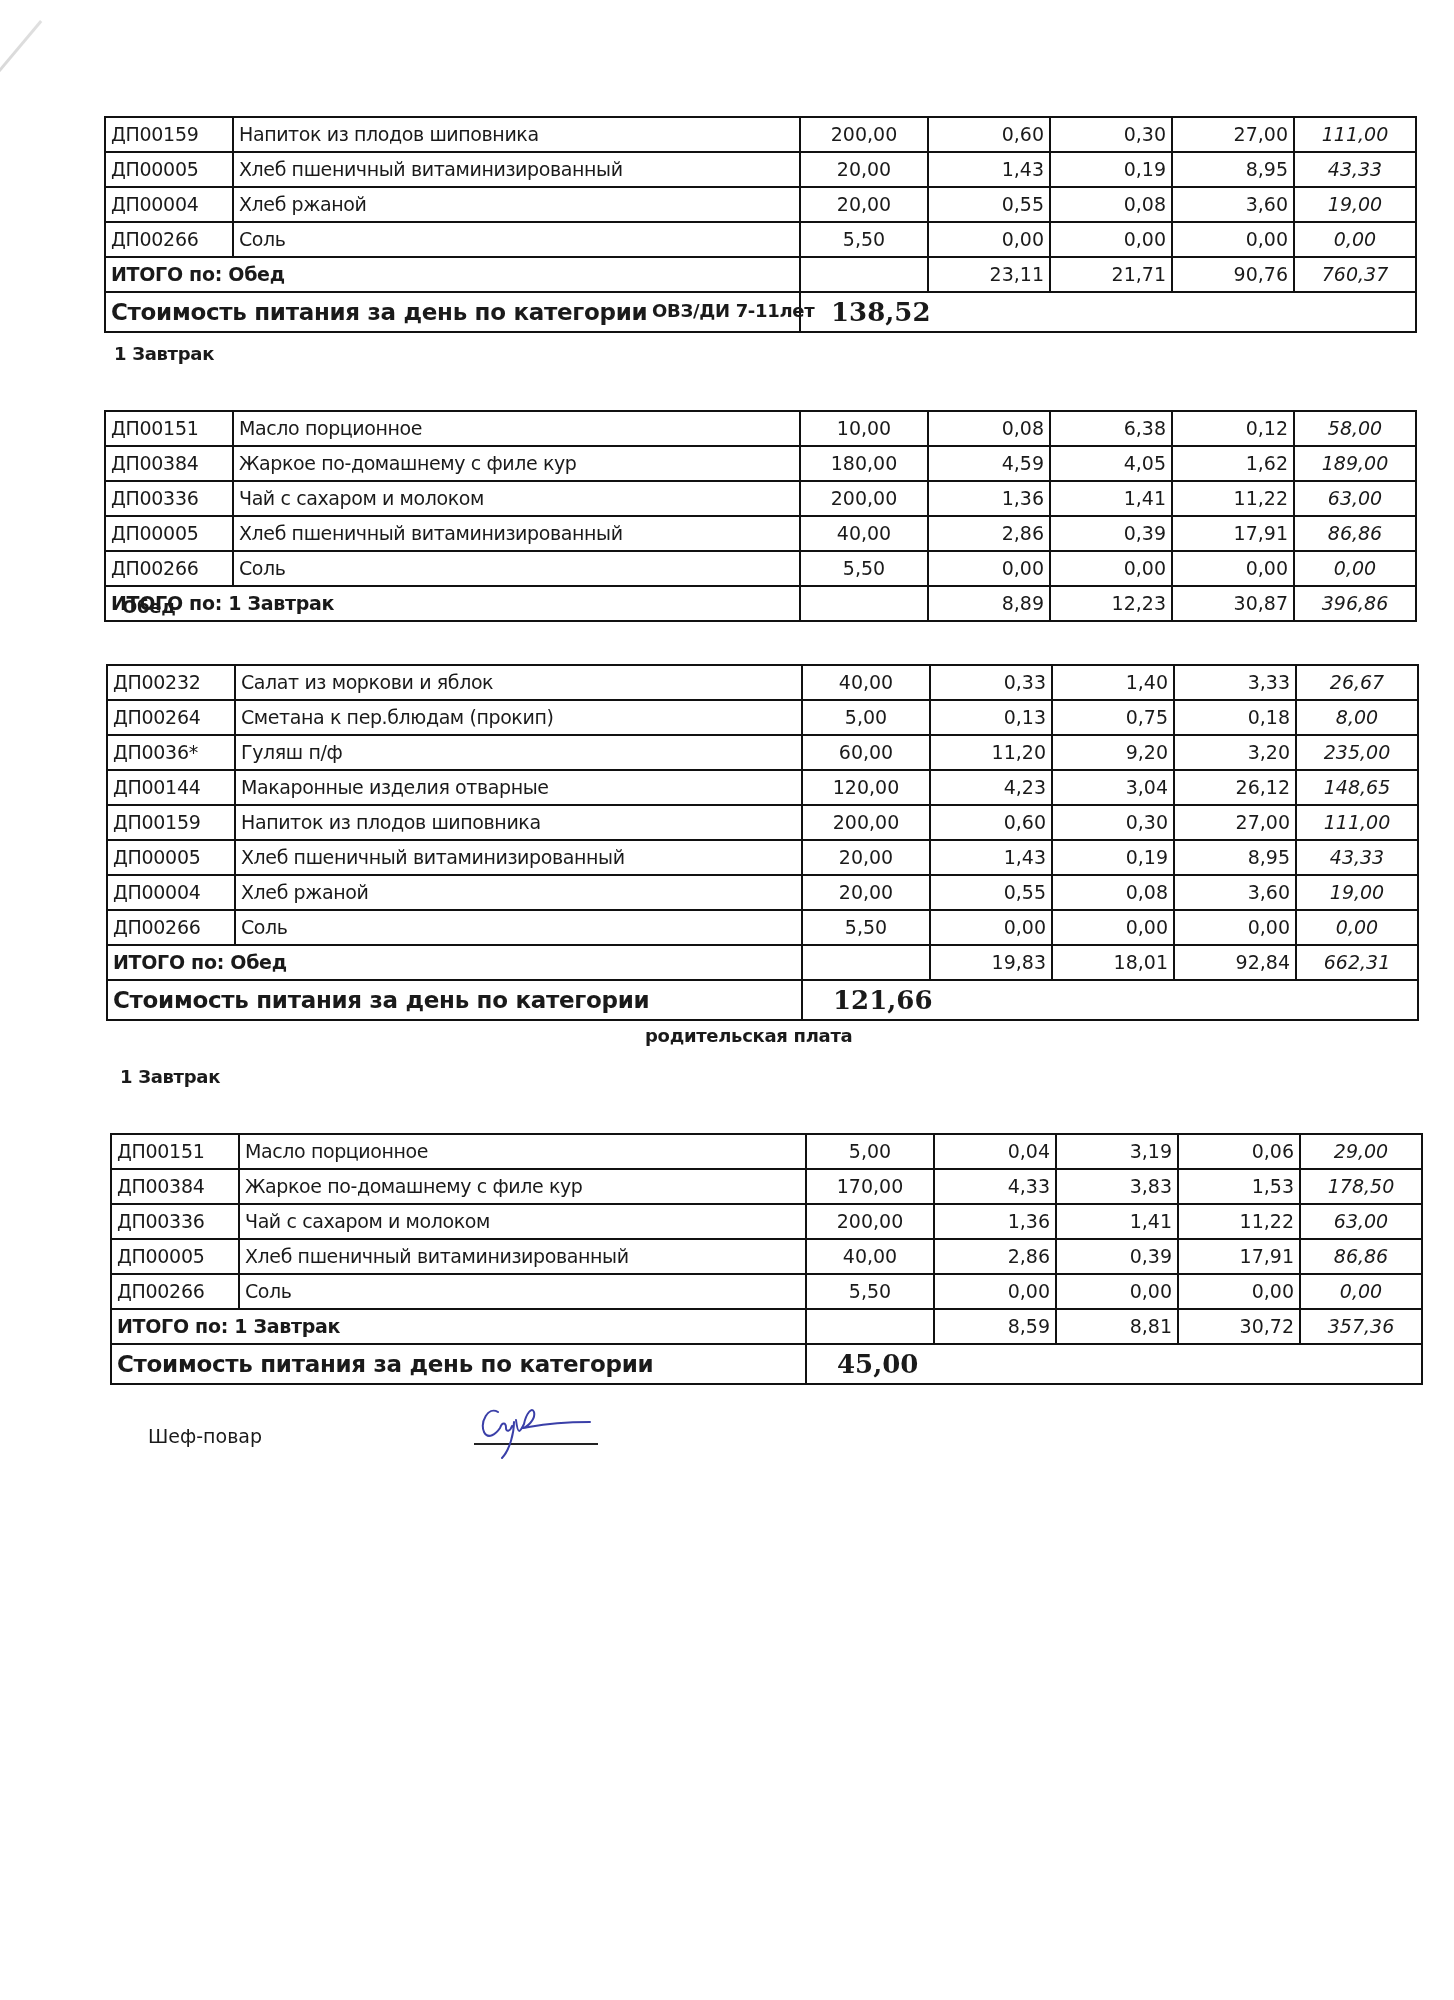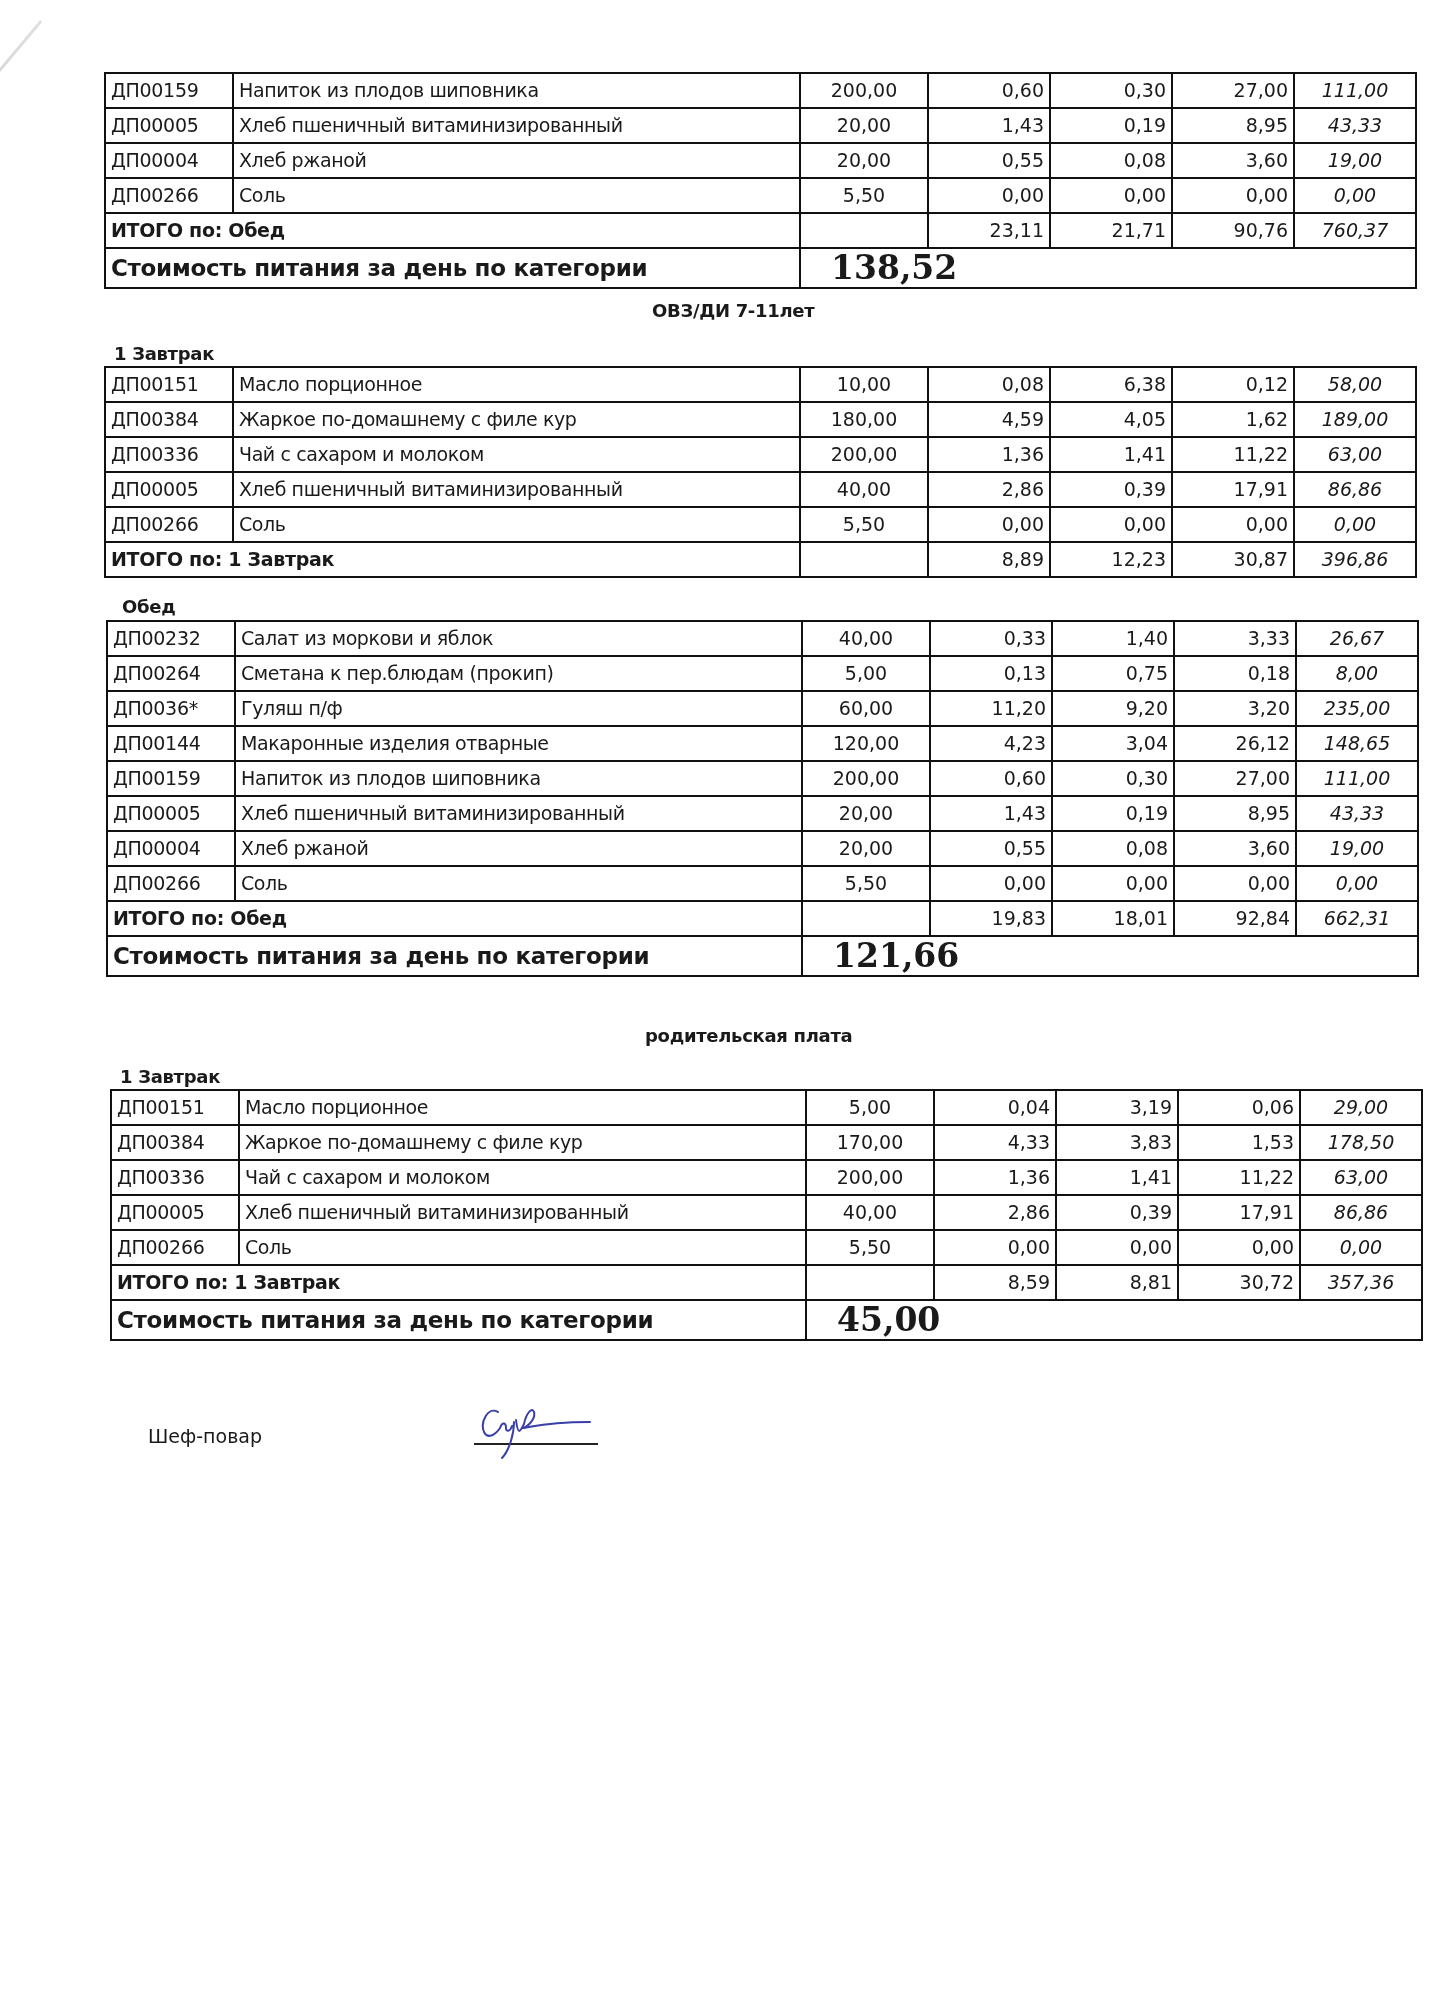--- a/index.html
+++ b/index.html
@@ -5,40 +5,40 @@
   html, body { margin: 0; padding: 0; background: #ffffff; }
   body {
     width: 1454px; height: 2000px; position: relative; overflow: hidden;
     font-family: "DejaVu Sans", sans-serif; color: #1a1a1a;
   }
   .crease {
     position: absolute; left: 40px; top: 20px; width: 3px; height: 190px;
     background: linear-gradient(#d8d8d8, #bdbdbd);
     transform: rotate(40deg); transform-origin: top left; opacity: .8;
   }
-  .block { position: absolute; }
+  .block { position: absolute; margin-top: 44px; }
   table.menu {
     border-collapse: collapse; table-layout: fixed;
     font-family: "DejaVu Sans", sans-serif; font-size: 19px;
   }
   table.menu td {
     border: 2px solid #111; padding: 0 5px; height: 33px; line-height: 33px;
     white-space: nowrap; overflow: hidden;
   }
   td.code { width: 116px; letter-spacing: -0.3px; }
   td.name { width: 555px; letter-spacing: -0.4px; }
   td.qty { width: 116px; text-align: center; }
   td.num { width: 110px; text-align: right; }
   td.kcal { width: 110px; text-align: center; font-style: italic; }
   tr.total td { font-weight: normal; }
   tr.total td.total-label { font-weight: bold; letter-spacing: -0.3px; border-radius: 17px; }
   tr.cost td { height: 38px; line-height: 38px; }
   tr.cost td.cost-label { font-weight: bold; font-size: 23px; letter-spacing: -0.3px; }
   tr.cost td.cost-value {
-    font-family: "DejaVu Serif", serif; font-weight: bold; font-size: 33px;
+    font-family: "DejaVu Serif", serif; font-weight: bold; font-size: 26px;
     padding-left: 30px;
   }
   .category-title {
     position: absolute; font-weight: bold; font-size: 18px; letter-spacing: -0.3px;
   }
   .meal-title {
     position: absolute; font-weight: bold; font-size: 18px; letter-spacing: -0.3px;
   }
   .footer-label { position: absolute; font-size: 19px; }
   .sig-line { position: absolute; height: 2px; background: #222; }

